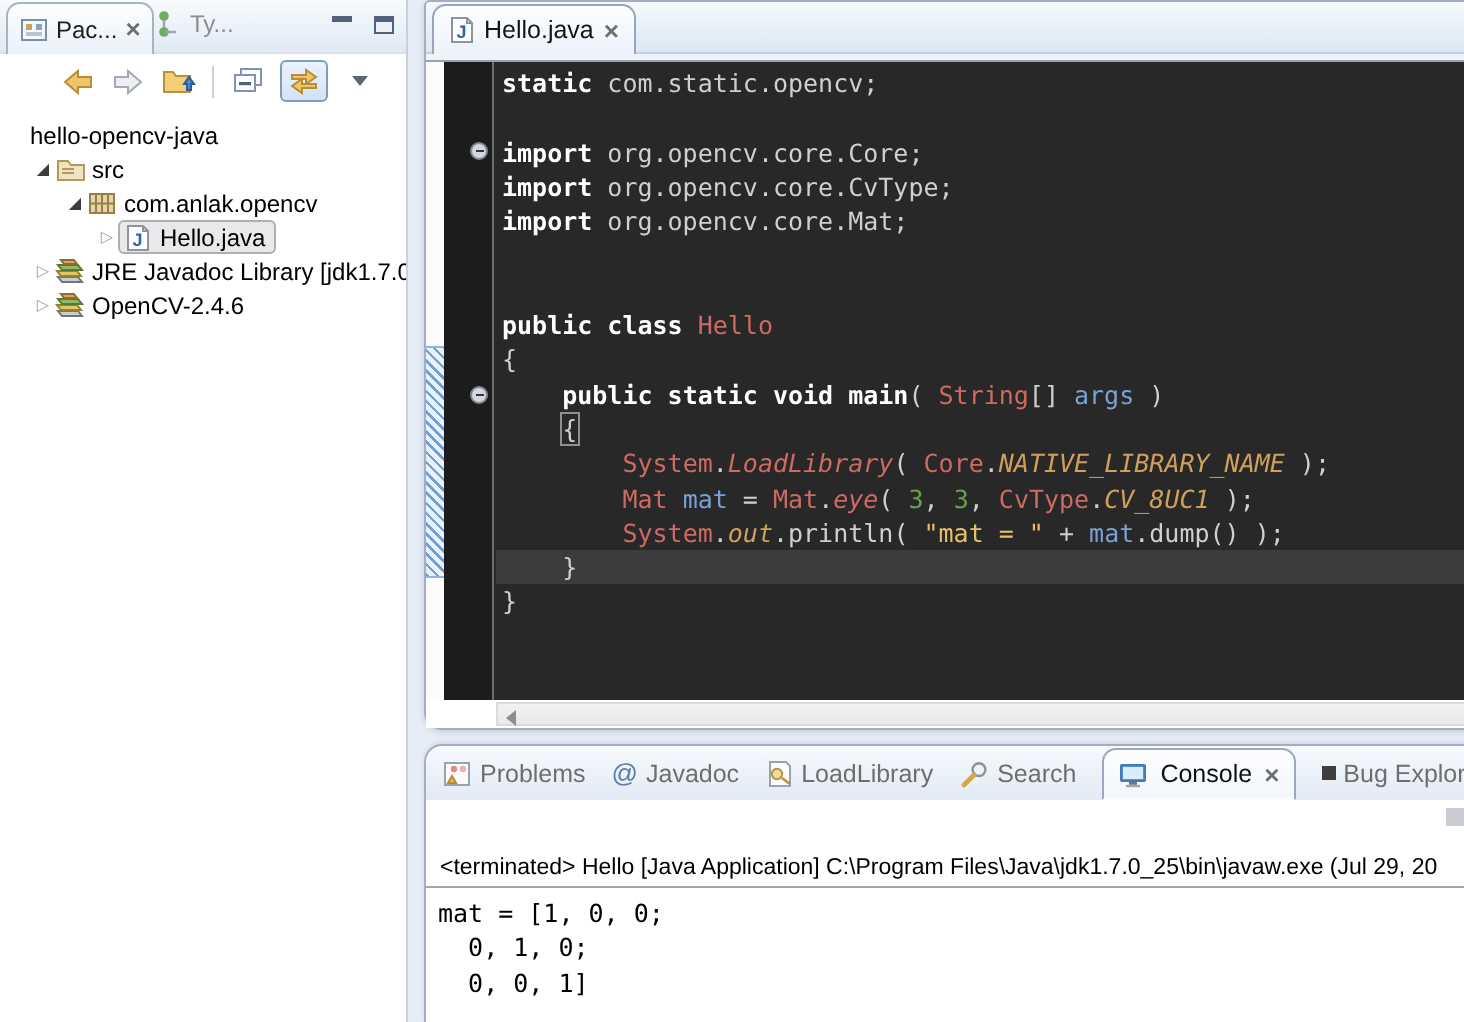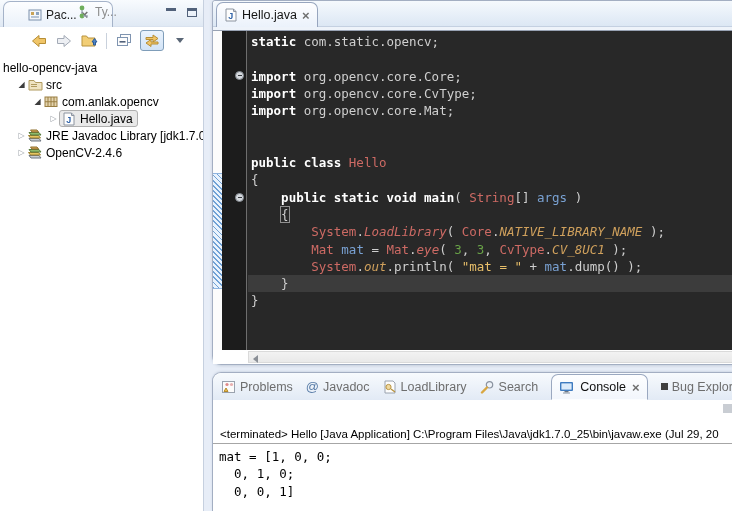--- a/index.html
+++ b/index.html
@@ -15,21 +15,21 @@
     position:absolute; left:0; top:0; width:204px; height:511px;
     background:#FFFFFF; border-right:1px solid #C6D0DF;
   }
   .view-tabbar {
     position:relative; height:27px;
     background:linear-gradient(#F8FBFE,#E0E9F4);
     border-bottom:1px solid #D9E2EF;
   }
   .vtab-active {
     position:absolute; left:3px; top:1px; height:26px;
-    display:flex; align-items:center; gap:4px; padding:0 24px;
+    display:flex; align-items:center; gap:4px; padding:0 6px;
     background:linear-gradient(#FDFEFF,#EAF1FA);
     border:1px solid #A5B3C9; border-bottom:none;
     border-radius:7px 7px 0 0; font-size:12px; color:#1E1E1E;
   }
   .vtab-inactive {
     position:absolute; left:78px; top:5px; display:flex; align-items:flex-start; gap:4px;
     font-size:12px; color:#8C8C8C;
   }
   .closex { color:#6F6F6F; font-size:13px; font-weight:bold; line-height:1; }
   .win-btns { position:absolute; right:6px; top:8px; display:flex; gap:11px; }
@@ -194,21 +194,21 @@
         <path d="M2 5 L9 5 L9 2.5 L14 6 L9 9.5 L9 7 L2 7 Z" fill="#F0C568" stroke="#B78E35" transform="translate(0,-1.5)"></path>
         <path d="M14 9 L7 9 L7 6.5 L2 10 L7 13.5 L7 11 L14 11 Z" fill="#F0C568" stroke="#B78E35" transform="translate(0,-1)"></path>
       </svg>
     </span>
     <span class="tbtn">
       <span class="menu-arrow"></span>
     </span>
   </div>
 
   <div class="tree">
-    <div class="trow" style="padding-left:3px;">
+    <div class="trow" style="padding-left:15px;">
       <span>hello-opencv-java</span>
     </div>
     <div class="trow" style="padding-left:16px;">
       <span class="twisty tw-exp">◢</span>
       <span class="ticon">
         <svg width="15" height="13" viewBox="0 0 15 13">
           <path d="M1 3 L1 12 L14 12 L14 4.5 L7.5 4.5 L6 2.5 L1 2.5 Z" fill="#EFE3C2" stroke="#B09A5E"></path>
           <path d="M3 6.5 h6 M3 8.5 h6" stroke="#B09A5E" stroke-width="1"></path>
         </svg>
       </span>

